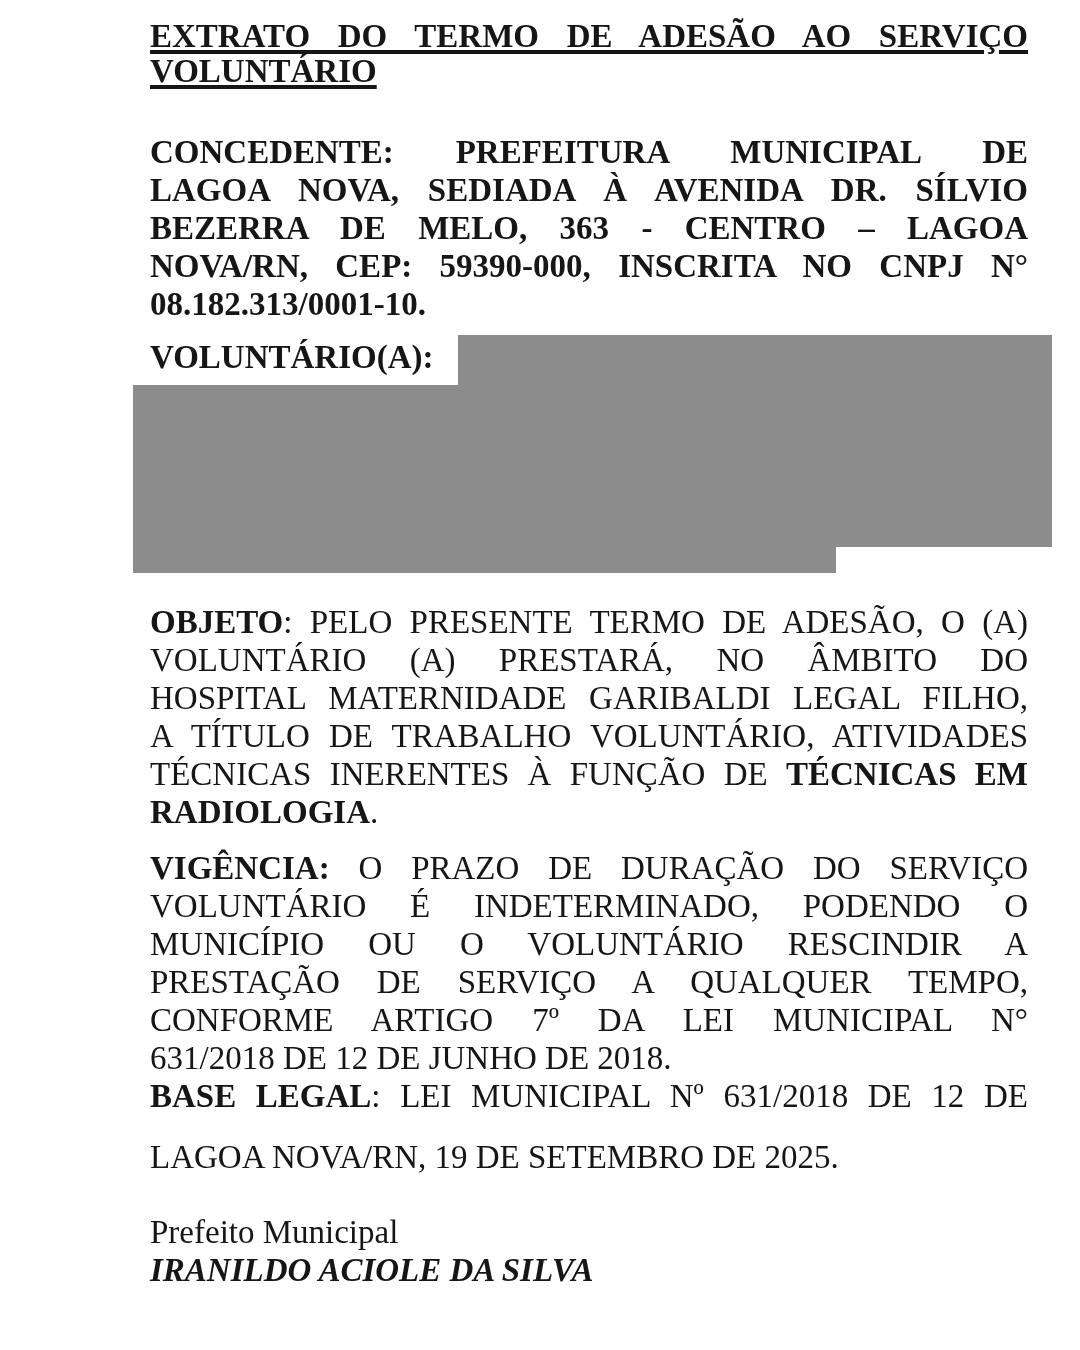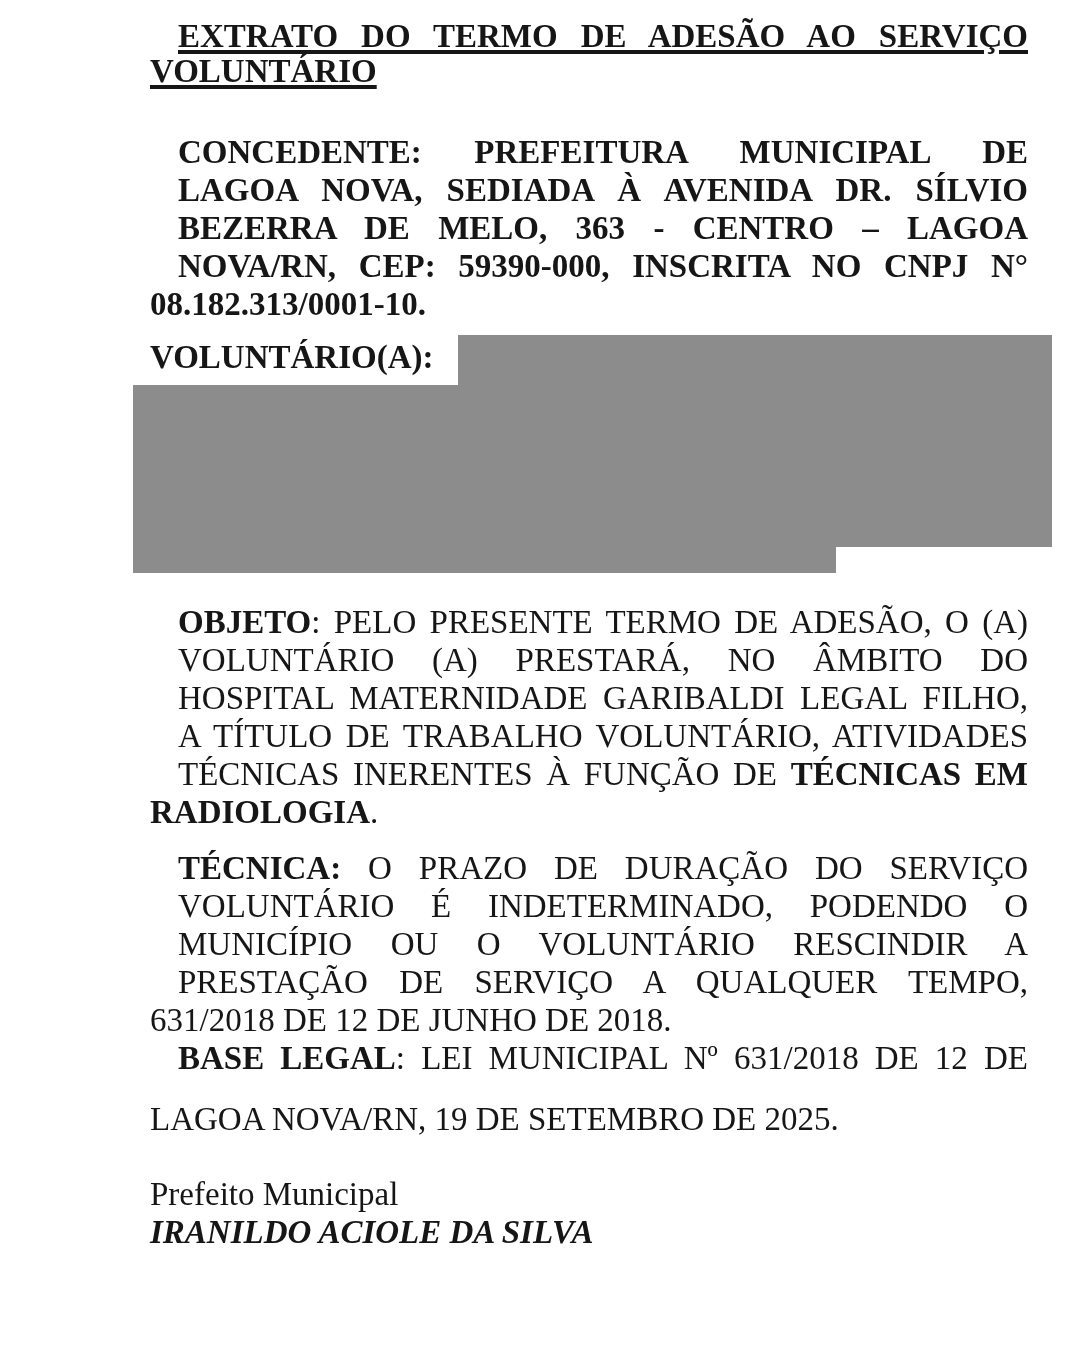--- a/index.html
+++ b/index.html
@@ -23,21 +23,20 @@
     width: 878px;
   }
   .line {
     font-size: 33px;
     line-height: 38px;
     text-align: justify;
     white-space: normal;
   }
   .jl { 
     text-align-last: justify;
-    margin-left: 28px;
   }
   .title { margin: 0; padding: 0; font-weight: bold; }
   .title .line {
     line-height: 35px;
     text-decoration: underline;
     text-decoration-thickness: 4px;
     text-underline-offset: 3px;
   }
   .bold, b { font-weight: bold; }
   section { margin: 0; padding: 0; }
@@ -84,24 +83,25 @@
     <section class="objeto">
       <div class="line jl"><b>OBJETO</b><span>: PELO PRESENTE TERMO DE ADESÃO, O (A)</span></div>
       <div class="line jl">VOLUNTÁRIO (A) PRESTARÁ, NO ÂMBITO DO</div>
       <div class="line jl">HOSPITAL MATERNIDADE GARIBALDI LEGAL FILHO,</div>
       <div class="line jl">A TÍTULO DE TRABALHO VOLUNTÁRIO, ATIVIDADES</div>
       <div class="line jl"><span>TÉCNICAS INERENTES À FUNÇÃO DE </span><b>TÉCNICAS EM</b></div>
       <div class="line"><b>RADIOLOGIA</b><span>.</span></div>
     </section>
 
     <section class="vigencia">
-      <div class="line jl"><b>TÉCNICA:</b><span> O PRAZO DE DURAÇÃO DO SERVIÇO</span></div>
+      <div class="line jl"><b>VIGÊNCIA:</b><span> O PRAZO DE DURAÇÃO DO SERVIÇO</span></div>
       <div class="line jl">VOLUNTÁRIO É INDETERMINADO, PODENDO O</div>
       <div class="line jl">MUNICÍPIO OU O VOLUNTÁRIO RESCINDIR A</div>
       <div class="line jl">PRESTAÇÃO DE SERVIÇO A QUALQUER TEMPO,</div>
+      <div class="line jl">CONFORME ARTIGO 7º DA LEI MUNICIPAL N°</div>
       <div class="line">631/2018 DE 12 DE JUNHO DE 2018.</div>
     </section>
 
     <section class="base-legal">
       <div class="line jl"><b>BASE LEGAL</b><span>: LEI MUNICIPAL Nº 631/2018 DE 12 DE</span></div>
     </section>
 
     <div class="date-line line">LAGOA NOVA/RN, 19 DE SETEMBRO DE 2025.</div>
 
     <div class="signature">

